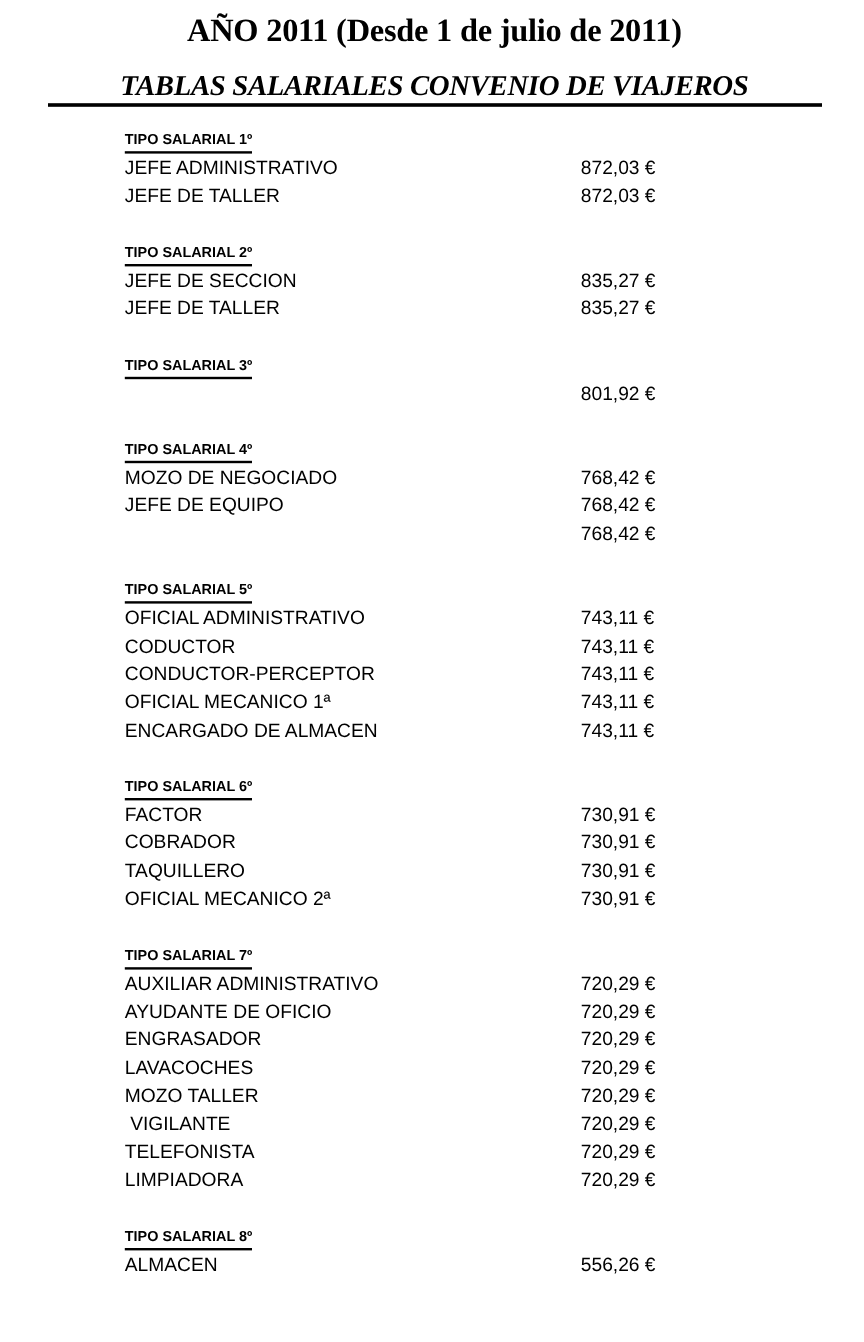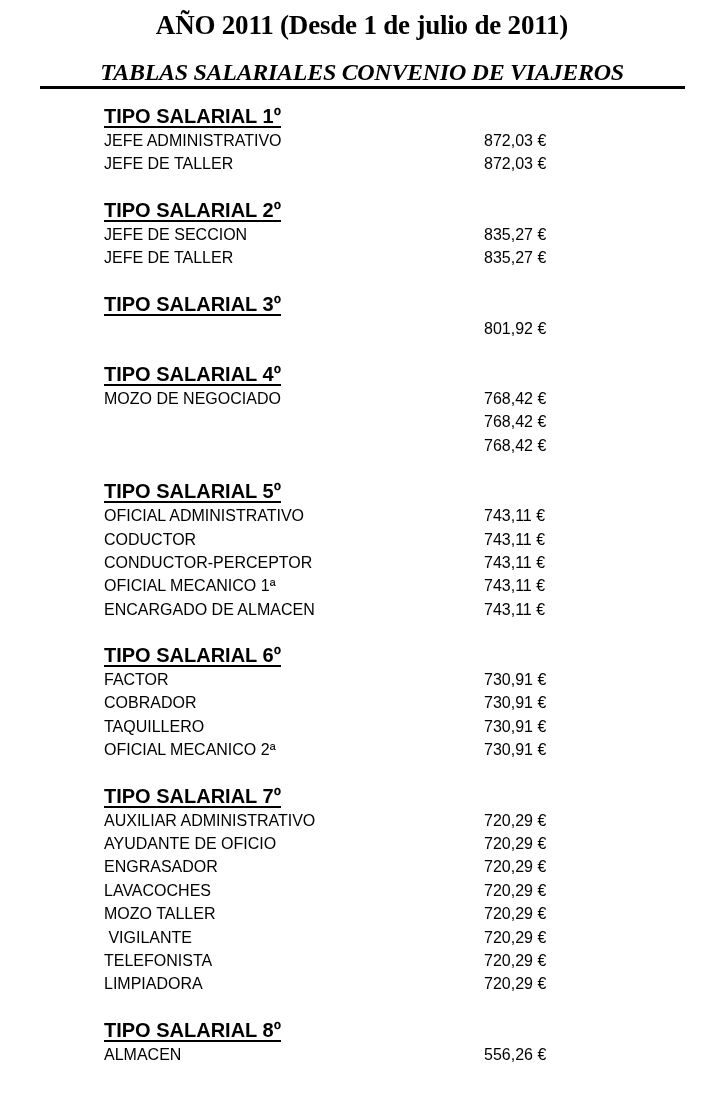--- a/index.html
+++ b/index.html
@@ -55,21 +55,21 @@
       width: 480px;
       font-family: "Liberation Sans", sans-serif;
       font-size: 16px;
     }
     .group {
       margin-bottom: 24px;
     }
     .group-header {
       display: inline-block;
       font-weight: bold;
-      font-size: 20px;
+      font-size: 12px;
       line-height: 20px;
       border-bottom: 2px solid #000000;
       padding-bottom: 0px;
       margin-bottom: 1px;
       height: 20px;
     }
     .row {
       display: flex;
       justify-content: flex-end;
       height: 23.4px;
@@ -90,18 +90,18 @@
 <body>
 
 <div class="title">AÑO 2011 (Desde 1 de julio de 2011)</div>
 <div class="subtitle">TABLAS SALARIALES CONVENIO DE VIAJEROS</div>
 <div class="subtitle-rule"></div>
 
 <div class="table" id="salary-table">
     <div class="group"><div class="group-header">TIPO SALARIAL 1º</div><div class="row"><span class="cat">JEFE ADMINISTRATIVO</span><span class="amt">872,03 €</span></div><div class="row"><span class="cat">JEFE DE TALLER</span><span class="amt">872,03 €</span></div></div>
     <div class="group"><div class="group-header">TIPO SALARIAL 2º</div><div class="row"><span class="cat">JEFE DE SECCION</span><span class="amt">835,27 €</span></div><div class="row"><span class="cat">JEFE DE TALLER</span><span class="amt">835,27 €</span></div></div>
     <div class="group"><div class="group-header">TIPO SALARIAL 3º</div><div class="row"><span class="amt">801,92 €</span></div></div>
-    <div class="group"><div class="group-header">TIPO SALARIAL 4º</div><div class="row"><span class="cat">MOZO DE NEGOCIADO</span><span class="amt">768,42 €</span></div><div class="row"><span class="amt">768,42 €</span></div><div class="row"><span class="amt">768,42 €</span></div></div>
+    <div class="group"><div class="group-header">TIPO SALARIAL 4º</div><div class="row"><span class="cat">MOZO DE NEGOCIADO</span><span class="amt">768,42 €</span></div><div class="row"><span class="cat">JEFE DE EQUIPO</span><span class="amt">768,42 €</span></div><div class="row"><span class="amt">768,42 €</span></div></div>
     <div class="group"><div class="group-header">TIPO SALARIAL 5º</div><div class="row"><span class="cat">OFICIAL ADMINISTRATIVO</span><span class="amt">743,11 €</span></div><div class="row"><span class="cat">CODUCTOR</span><span class="amt">743,11 €</span></div><div class="row"><span class="cat">CONDUCTOR-PERCEPTOR</span><span class="amt">743,11 €</span></div><div class="row"><span class="cat">OFICIAL MECANICO 1ª</span><span class="amt">743,11 €</span></div><div class="row"><span class="cat">ENCARGADO DE ALMACEN</span><span class="amt">743,11 €</span></div></div>
     <div class="group"><div class="group-header">TIPO SALARIAL 6º</div><div class="row"><span class="cat">FACTOR</span><span class="amt">730,91 €</span></div><div class="row"><span class="cat">COBRADOR</span><span class="amt">730,91 €</span></div><div class="row"><span class="cat">TAQUILLERO</span><span class="amt">730,91 €</span></div><div class="row"><span class="cat">OFICIAL MECANICO 2ª</span><span class="amt">730,91 €</span></div></div>
     <div class="group"><div class="group-header">TIPO SALARIAL 7º</div><div class="row"><span class="cat">AUXILIAR ADMINISTRATIVO</span><span class="amt">720,29 €</span></div><div class="row"><span class="cat">AYUDANTE DE OFICIO</span><span class="amt">720,29 €</span></div><div class="row"><span class="cat">ENGRASADOR</span><span class="amt">720,29 €</span></div><div class="row"><span class="cat">LAVACOCHES</span><span class="amt">720,29 €</span></div><div class="row"><span class="cat">MOZO TALLER</span><span class="amt">720,29 €</span></div><div class="row"><span class="cat"> VIGILANTE</span><span class="amt">720,29 €</span></div><div class="row"><span class="cat">TELEFONISTA</span><span class="amt">720,29 €</span></div><div class="row"><span class="cat">LIMPIADORA</span><span class="amt">720,29 €</span></div></div>
     <div class="group"><div class="group-header">TIPO SALARIAL 8º</div><div class="row"><span class="cat">ALMACEN</span><span class="amt">556,26 €</span></div></div>
   </div>
 
 </body></html>

